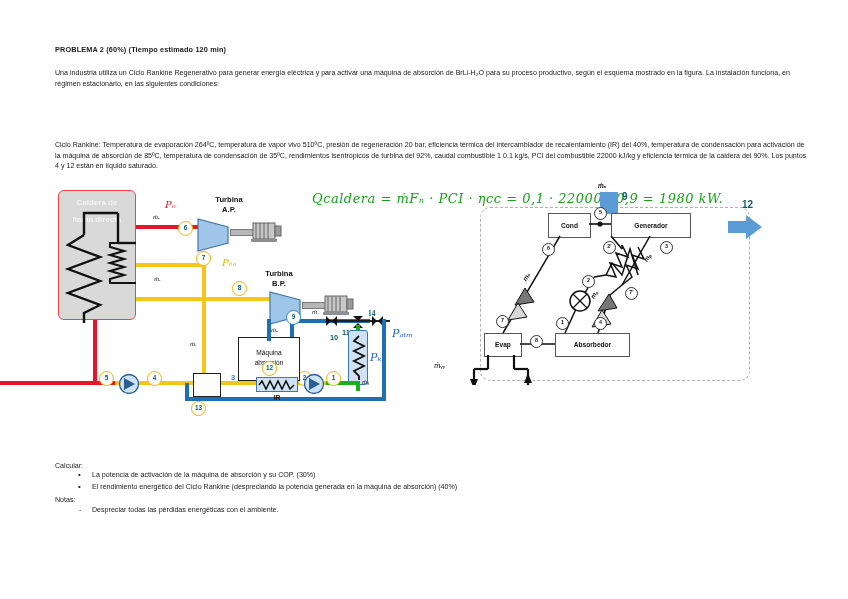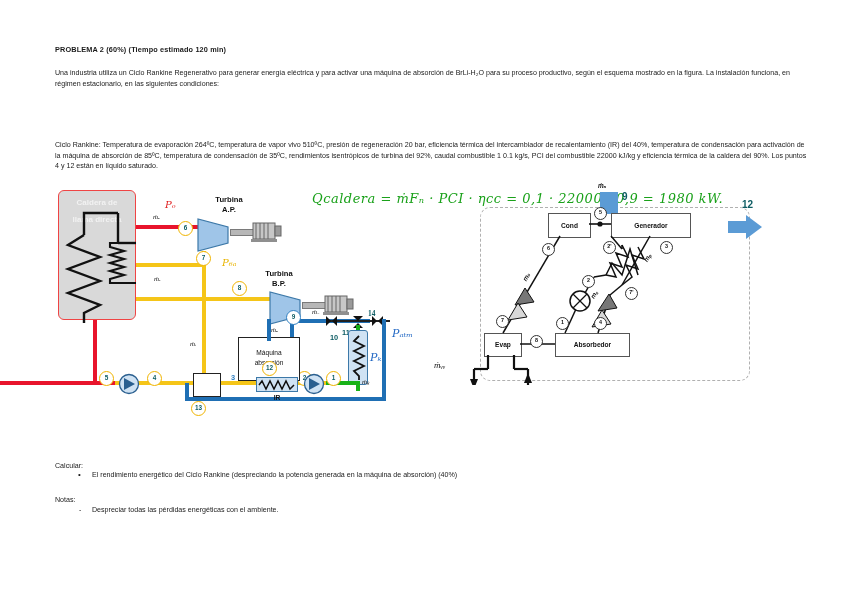--- a/index.html
+++ b/index.html
@@ -306,18 +306,19 @@
       <div class="mlbl" style="left:120px;top:105px;transform:rotate(-60deg);">mₛ</div>
       <div class="mlbl" style="left:173px;top:68px;transform:rotate(-60deg);">mₚ</div>
 
       <div class="mdot" style="left:-36px;top:175px;font-size:9px;">ṁᵥᵥ</div>
     </div>
 
   </div>
 
   <div class="txt" id="calcular">Calcular:</div>
   <ul class="bullets">
+    <li>La potencia de activación de la máquina de absorción y su COP. (30%)</li>
     <li>El rendimiento energético del Ciclo  Rankine (despreciando la potencia generada en la máquina de absorción) (40%)</li>
   </ul>
   <div class="txt" id="notas">Notas:</div>
   <div class="notaitem">Despreciar todas las pérdidas energéticas con el ambiente.</div>
 
 </div>
 
 </body></html>

